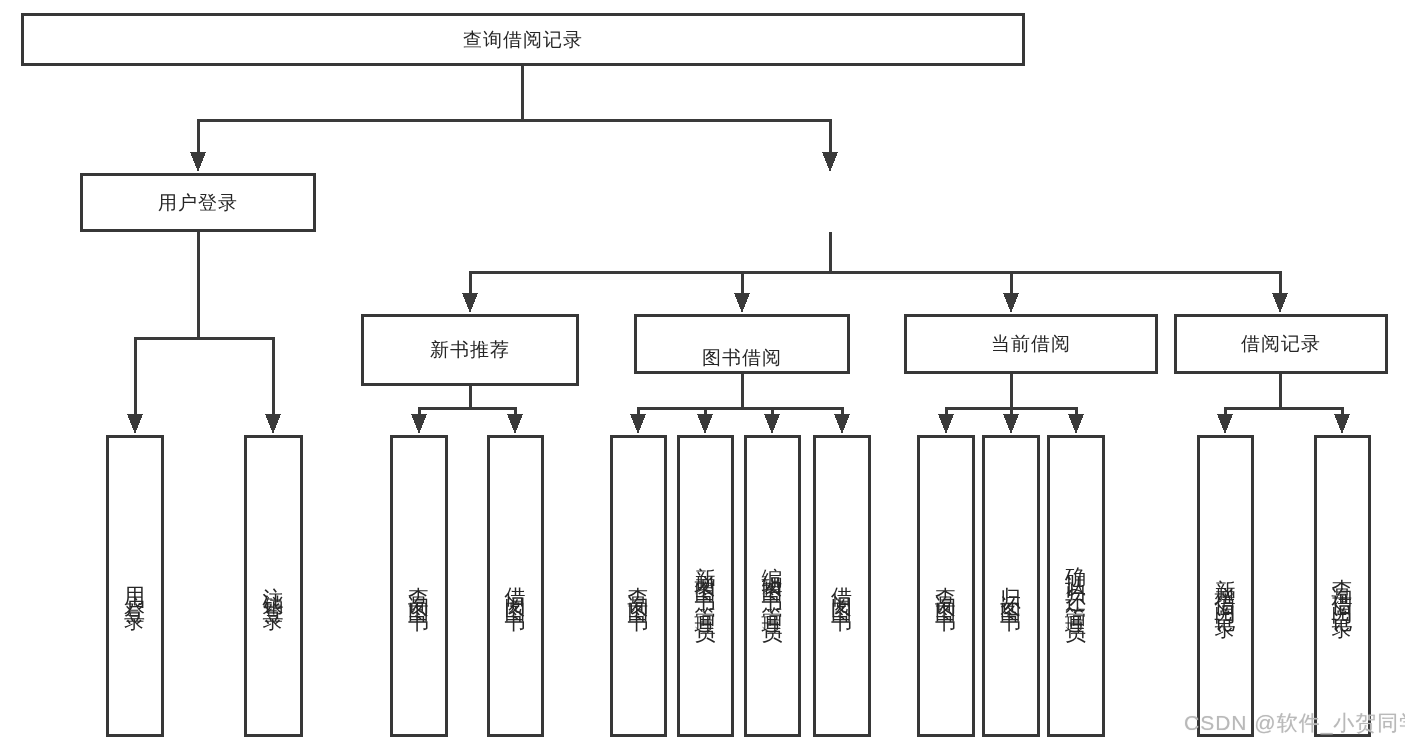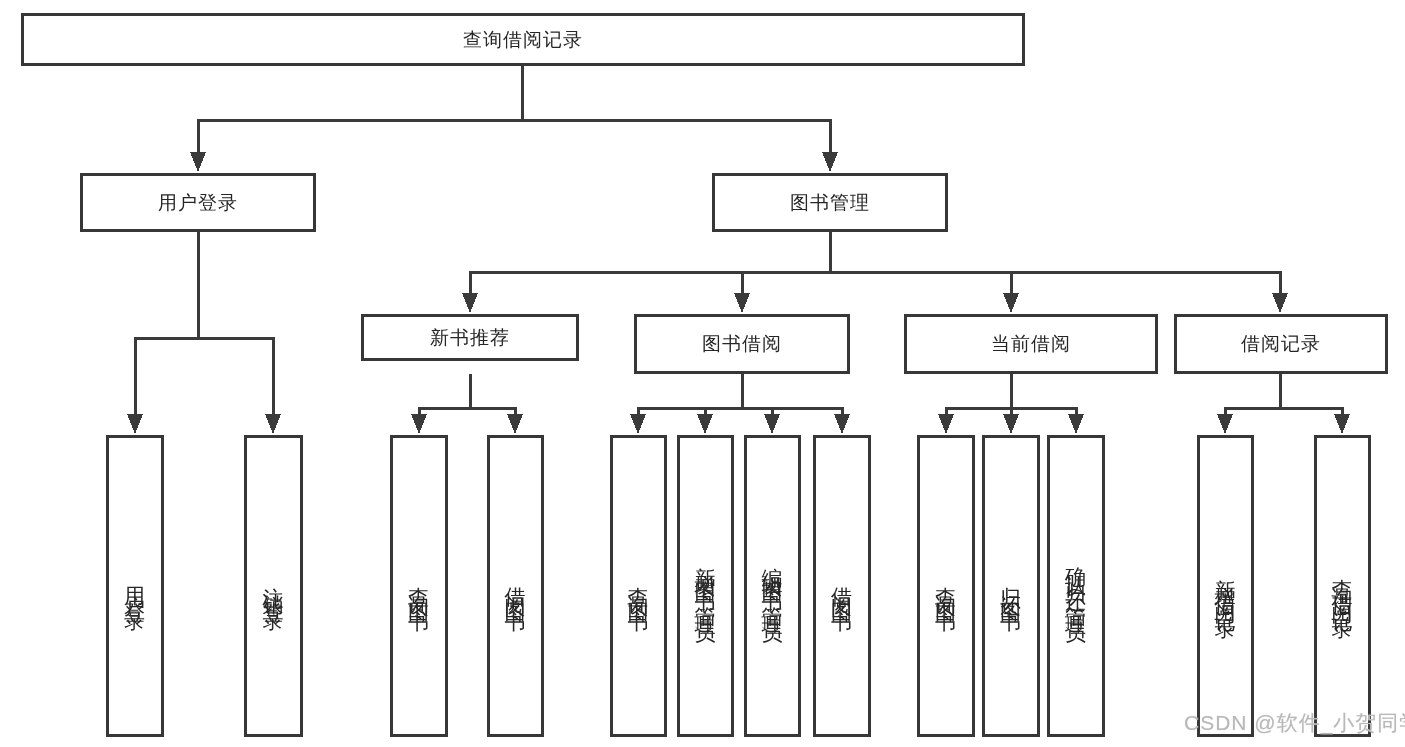--- a/index.html
+++ b/index.html
@@ -99,28 +99,25 @@
     </g>
   </svg>
 
   <div class="node h" style="left:21px; top:13px; width:1004px; height:53px;">
     <span>查询借阅记录</span>
   </div>
 
   <div class="node h" style="left:80px; top:173px; width:236px; height:59px;">
     <span>用户登录</span>
   </div>
-  <div class="node h" style="left:712px; top:173px; width:236px; height:59px;">
-    <span>图书管理</span>
-  </div>
 
-  <div class="node h" style="left:361px; top:314px; width:218px; height:47px;">
+  <div class="node h" style="left:361px; top:314px; width:218px; height:72px;">
     <span>新书推荐</span>
   </div>
-  <div class="node h" style="left:634px; top:314px; width:216px; height:60px;">
+  <div class="node h" style="left:634px; top:314px; width:216px; height:60px;align-items:flex-end;">
     <span>图书借阅</span>
   </div>
   <div class="node h" style="left:904px; top:314px; width:254px; height:60px;">
     <span>当前借阅</span>
   </div>
   <div class="node h" style="left:1174px; top:314px; width:214px; height:60px;">
     <span>借阅记录</span>
   </div>
 
   <div class="node leaf" style="left:106px;">

